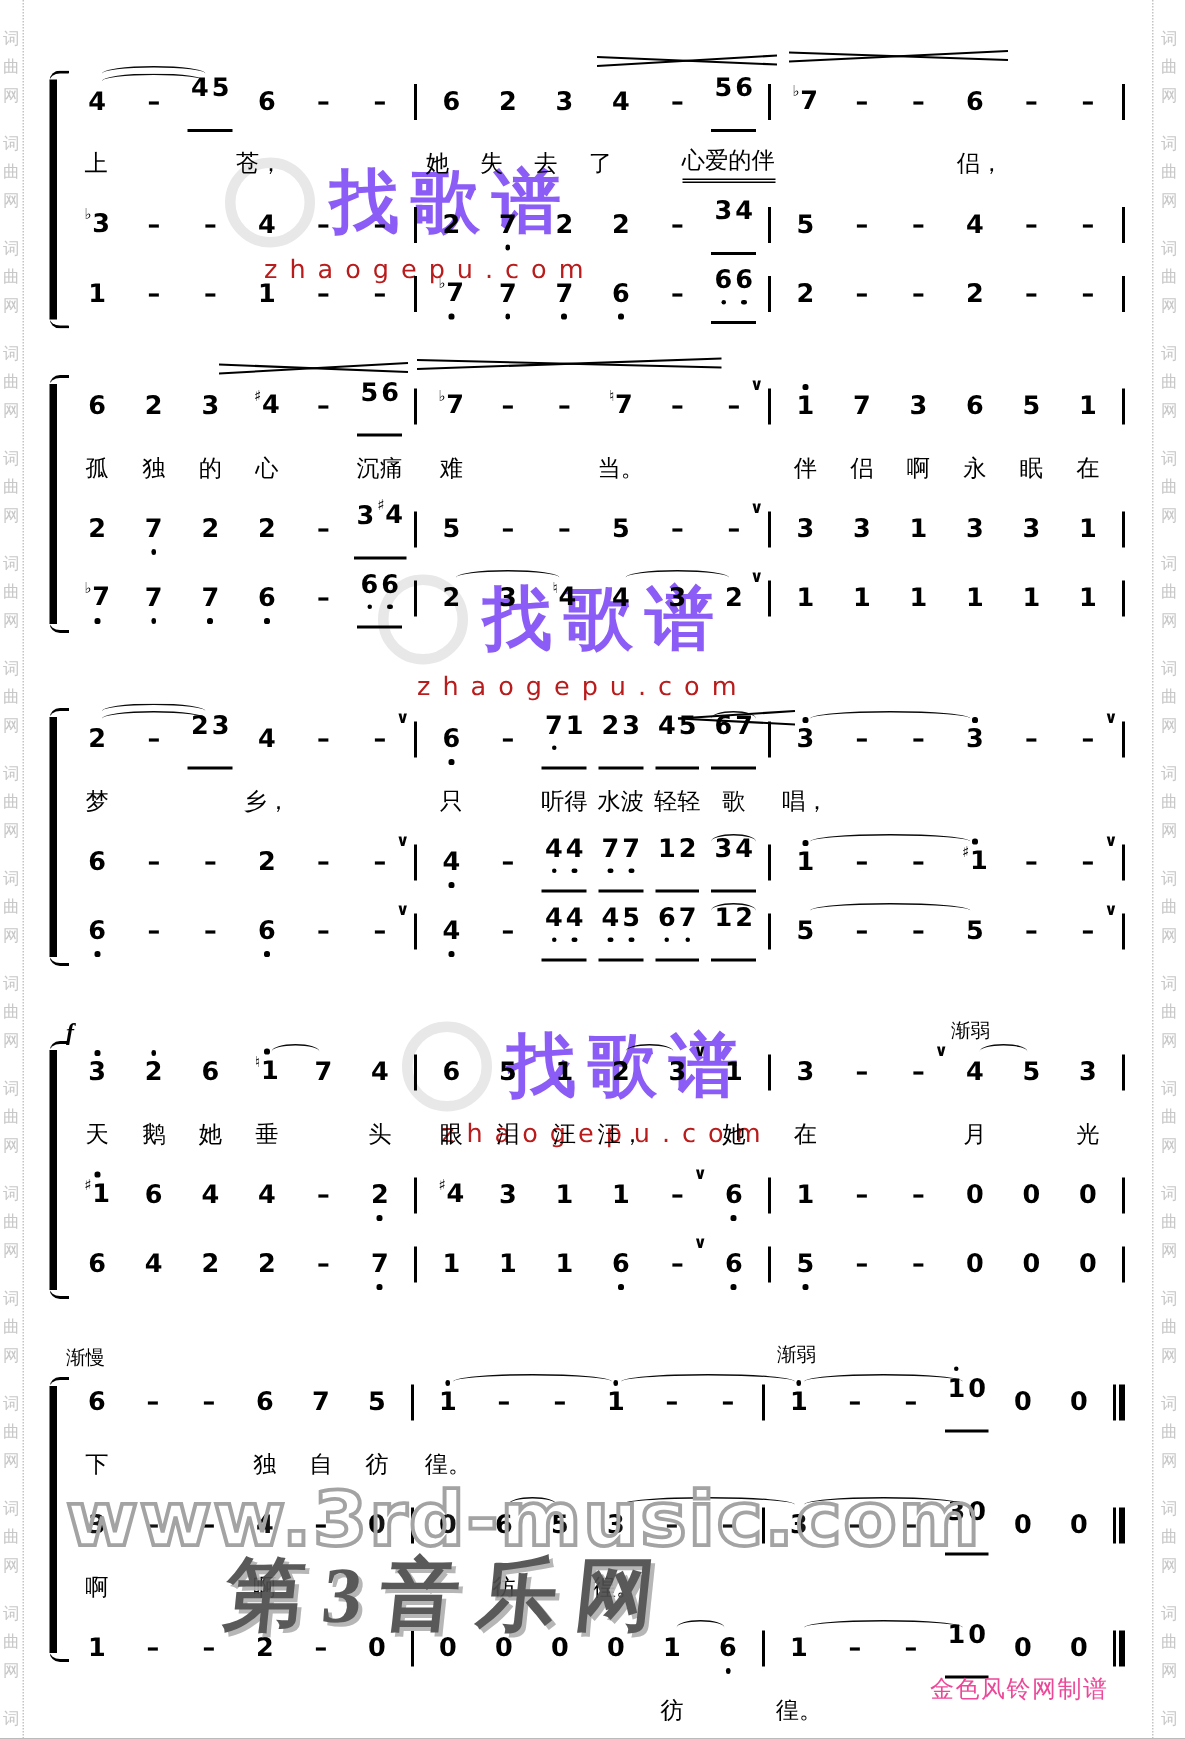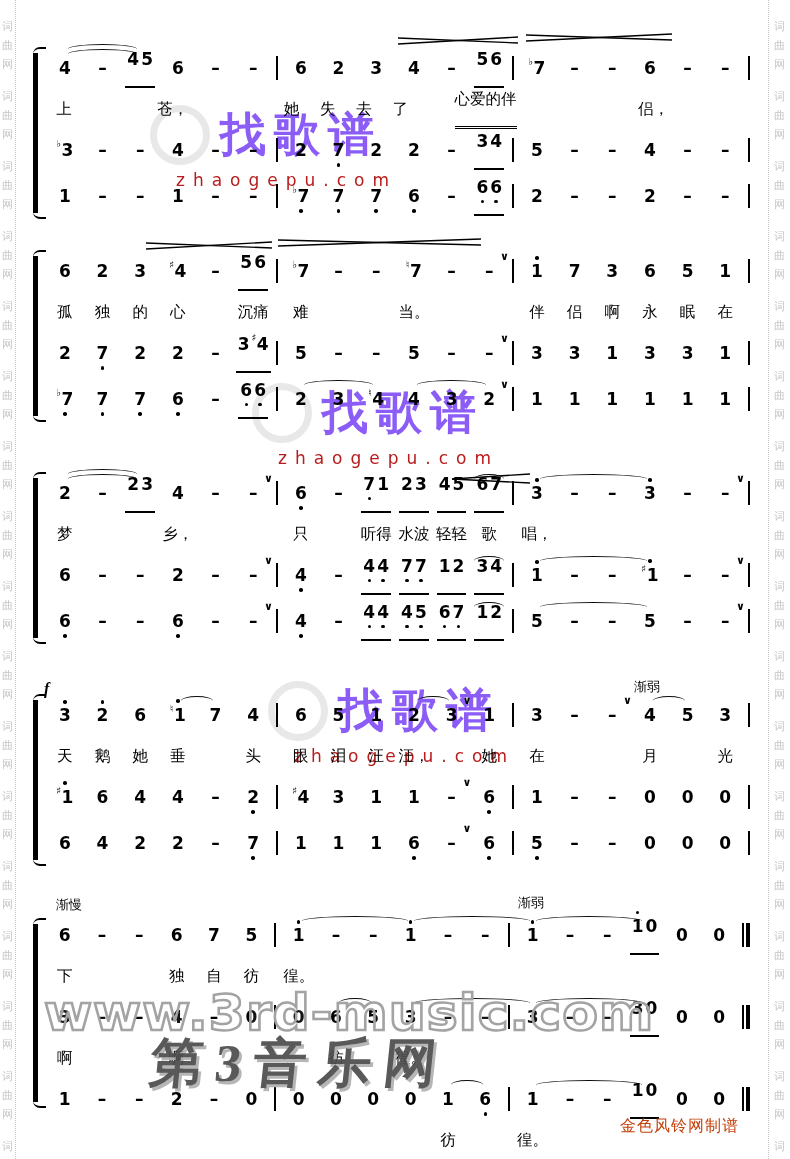--- a/index.html
+++ b/index.html
@@ -20,21 +20,21 @@
             font-family:"Liberation Serif",serif;}
   .zgp-url{margin:4px 0 0 26px;font-size:17px;color:#b91c1c;letter-spacing:8px;}
   
   .wm-3rd{position:absolute;left:44px;top:984px;z-index:4;font-size:50px;font-weight:800;
           letter-spacing:1px;color:rgba(255,255,255,0.08);-webkit-text-stroke:2.5px #a3a3a3;
           transform:scaleX(1.04);transform-origin:left;}
   .wm-name{position:absolute;left:150px;top:1028px;z-index:4;font-size:53px;font-weight:900;
            color:#4c4c4c;text-shadow:3px 3px 0 #b0b0b0;letter-spacing:12px;
            font-family:"Liberation Serif",serif;transform:skewX(-6deg);opacity:.92;}
   
-  .credit{position:absolute;left:620px;top:1116px;z-index:3;font-size:16px;color:#c2410c;
+  .credit{position:absolute;left:620px;top:1116px;z-index:3;font-size:16px;color:#ec4899;
           font-family:"Liberation Serif",serif;letter-spacing:1px;}
   
   .ann{position:absolute;z-index:3;color:#000;}
   .ann.cjk{font-size:13px;font-family:"Liberation Serif",serif;font-weight:400;}
   .ann.dyn{font-size:16px;font-family:"Liberation Serif",serif;font-style:italic;font-weight:800;}
   .hairpin{position:absolute;z-index:2;}
   
   #score{position:absolute;left:0;top:0;width:790px;height:1159px;z-index:2;}
   .sys{position:absolute;left:46px;width:708px;}
   .sys1{top:45px;}.sys2{top:248px;}.sys3{top:470px;}.sys4{top:692px;}.sys5{top:912px;}
@@ -57,21 +57,21 @@
   .dash{font-weight:700;}
   .grp{display:inline-block;padding:0 1px;}
   .grp.ul{border-bottom:2px solid #000;padding-bottom:17px;}
   .u{position:relative;display:inline-block;padding:0 1px;line-height:1.1;}
   .acc{font-size:10px;position:relative;top:-2px;margin-right:0.5px;}
   .da,.db{position:absolute;left:50%;margin-left:-1.75px;width:3.5px;height:3.5px;
           background:#000;border-radius:50%;}
   .da{top:-6px;} .db{bottom:-7px;}
   .arc{position:absolute;height:9px;border-top:1.6px solid #0a0a0a;
        border-radius:60% 60% 0 0;}
-  .lyu{border-bottom:3px double #000;padding-bottom:16px;white-space:nowrap;}
+  .lyu{border-bottom:3px double #000;padding-bottom:1px;white-space:nowrap;}
 </style>
 </head>
 <body>
 
 <div id="page">
 
   <div class="wm-col left">
       <span class="wm-ch">词</span>
       <span class="wm-ch">曲</span>
       <span class="wm-ch">网</span>
@@ -212,21 +212,21 @@
     <line x1="0" y1="4" x2="203" y2="9" stroke="#000" stroke-width="1.4"></line>
     <line x1="0" y1="10" x2="203" y2="3" stroke="#000" stroke-width="1.4"></line>
   </svg>
   <svg class="hairpin" style="left:450px;top:473px;" width="82" height="12">
     <line x1="2" y1="6" x2="80" y2="1" stroke="#000" stroke-width="1.4"></line>
     <line x1="2" y1="6" x2="80" y2="10" stroke="#000" stroke-width="1.4"></line>
   </svg>
 
   <div class="ann dyn" style="left:44px;top:680px;">f</div>
   <div class="ann cjk" style="left:634px;top:678px;">渐弱</div>
-  <div class="ann cjk" style="left:56px;top:896px;">渐慢</div>
+  <div class="ann cjk" style="left:44px;top:896px;">渐慢</div>
   <div class="ann cjk" style="left:518px;top:894px;">渐弱</div>
 
   <div id="score">
       <div class="sys sys1">
         <div class="bracket"></div>
         <div class="mrow notes">
           <span class="slot beat">
             <span class="grp"><span class="u">4</span></span>
           </span>
           <span class="slot beat">

